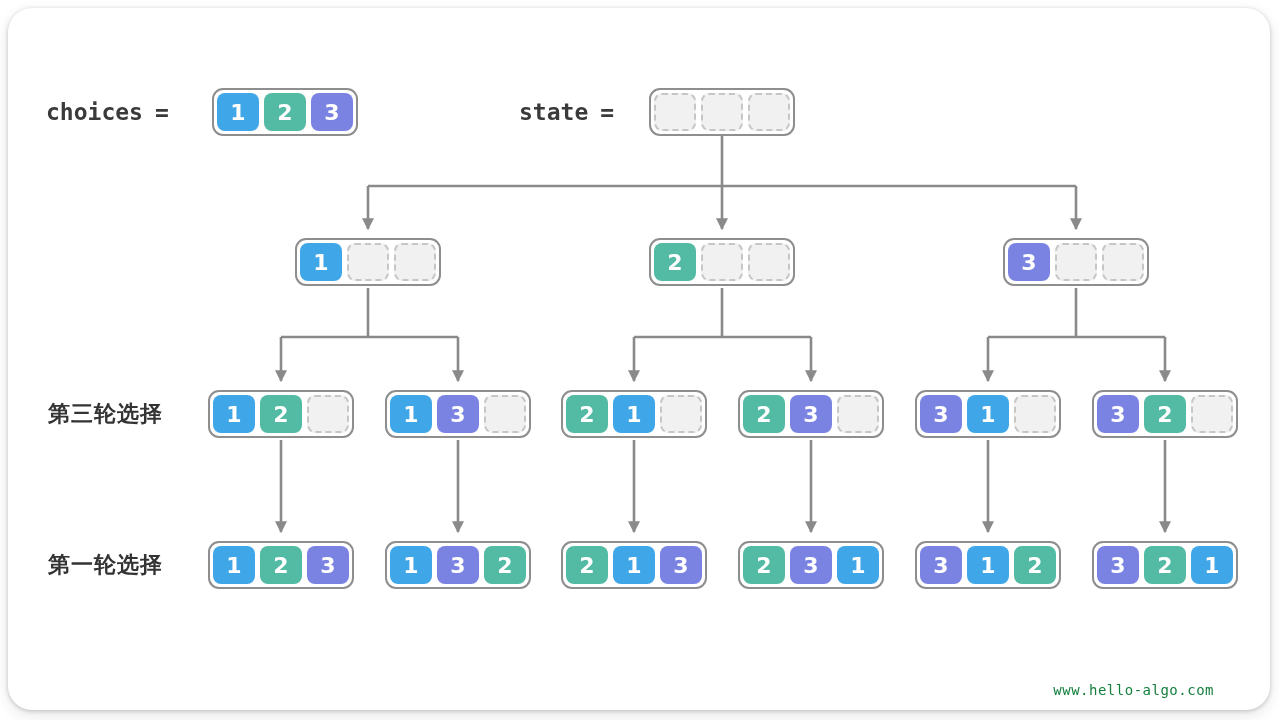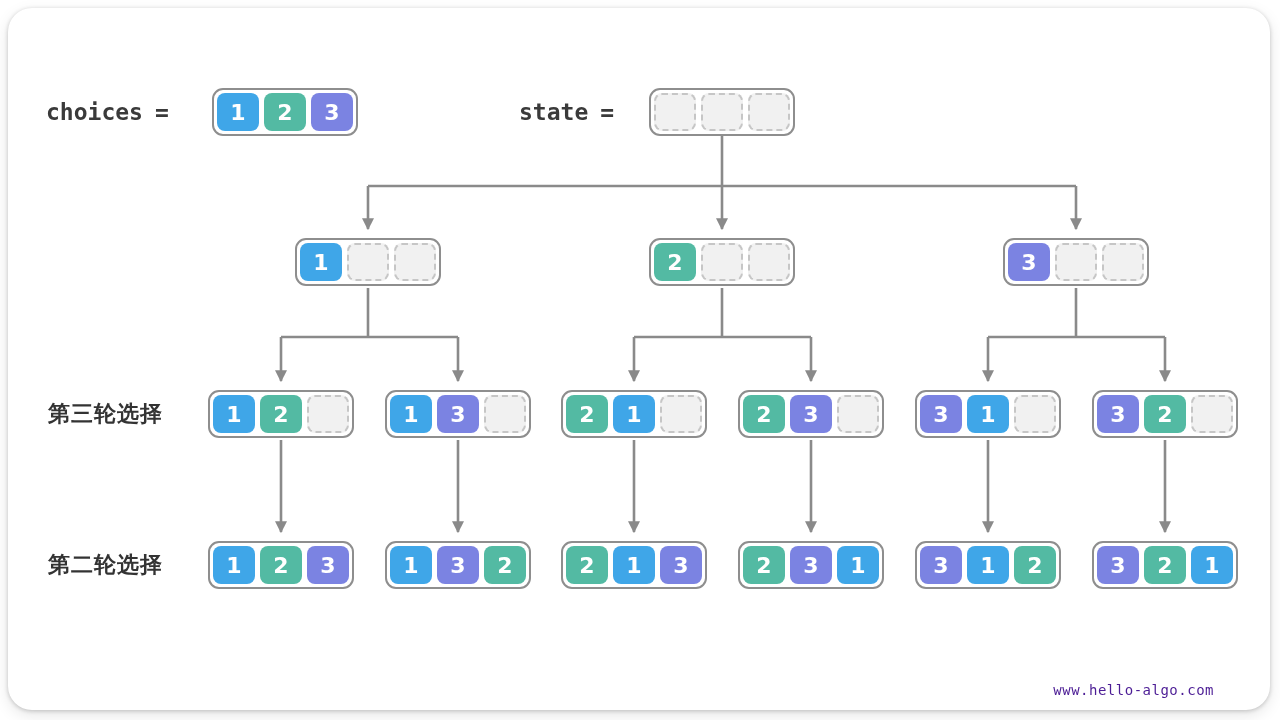--- a/index.html
+++ b/index.html
@@ -14,21 +14,21 @@
         display:flex;align-items:center;justify-content:center;}
   .cell.fill{color:#ffffff;font-weight:700;font-size:22px;}
   .cell.empty{background:#F1F1F1;border:2px dashed #C6C6C6;}
   .hlabel{position:absolute;top:88px;height:48px;display:flex;align-items:center;gap:12px;
           font-family:"DejaVu Sans Mono","Liberation Mono",monospace;font-weight:700;
           font-size:23px;color:#3A3A3A;}
   .rlabel{position:absolute;left:48px;height:48px;line-height:48px;font-size:22px;
           color:#333333;font-weight:600;letter-spacing:1px;}
   .watermark{position:absolute;right:66px;bottom:22px;
              font-family:"DejaVu Sans Mono","Liberation Mono",monospace;
-             font-size:14px;color:#4c1d95;letter-spacing:.5px;}
+             font-size:14px;color:#15803d;letter-spacing:.5px;}
 </style>
 </head>
 <body>
 
 <div class="stage" id="stage">
   <div class="card"></div>
 
   <svg class="arrows" id="arrows" width="1280" height="720" viewBox="0 0 1280 720">
     <defs>
       <marker id="ah" viewBox="0 0 10 10" refX="9" refY="5" markerWidth="4.6" markerHeight="4.6" orient="auto">
@@ -64,21 +64,21 @@
   <div class="hlabel" style="left:46px">
     <span>choices</span>
     <span>=</span>
   </div>
   <div class="hlabel" style="left:519px">
     <span>state</span>
     <span>=</span>
   </div>
 
   <div class="rlabel" style="top:390px">第三轮选择</div>
-  <div class="rlabel" style="top:541px">第二轮选择</div>
+  <div class="rlabel" style="top:541px">第一轮选择</div>
 
   <div class="watermark">www.hello-algo.com</div>
 <div class="abox" style="left: 212px; top: 88px;">
       <div class="cell fill" style="background: rgb(63, 166, 232);">1</div>
       <div class="cell fill" style="background: rgb(83, 186, 163);">2</div>
       <div class="cell fill" style="background: rgb(123, 131, 226);">3</div>
     </div>
     <div class="abox" style="left: 649px; top: 88px;">
       <div class="cell empty"></div>
       <div class="cell empty"></div>

